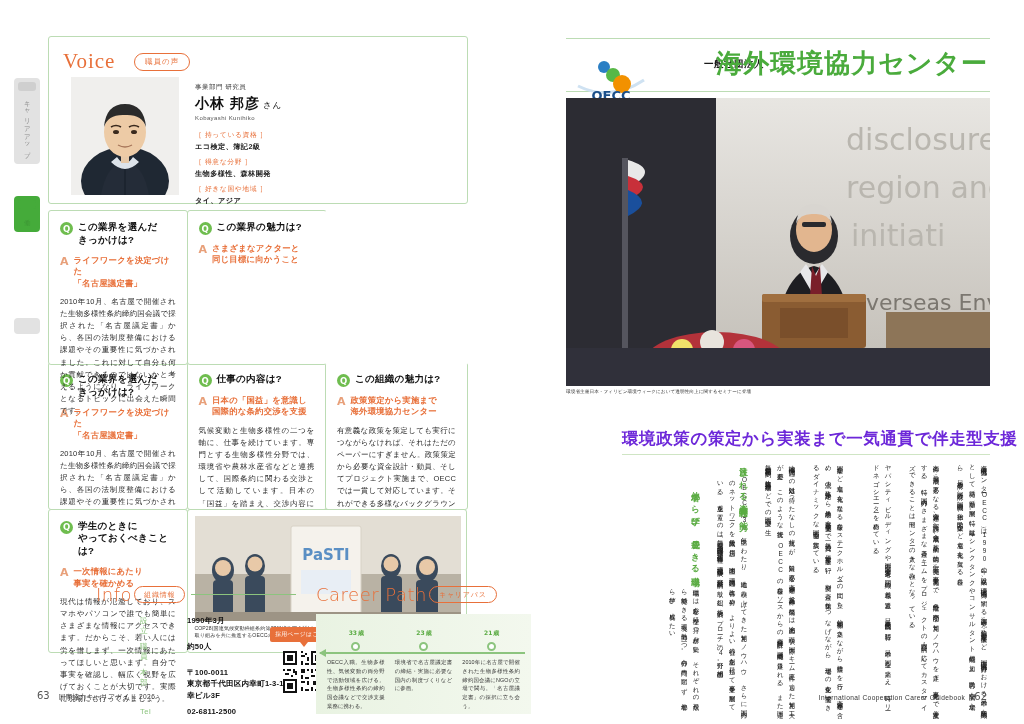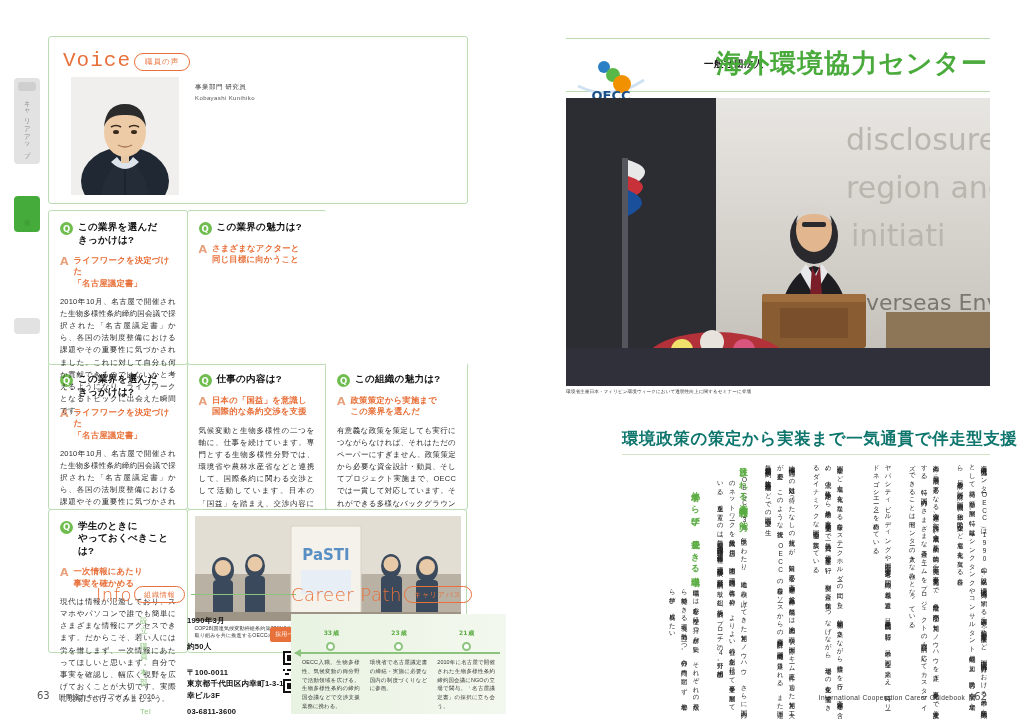--- a/index.html
+++ b/index.html
@@ -28,21 +28,21 @@
   .tab-gray2 { position:absolute; left:14px; top:318px; width:26px; height:16px;
                background:#e2e2e2; border-radius:4px; }
 
   
   .left-page { position:absolute; left:48px; top:36px; width:420px; height:640px; }
 
   .voice-card { position:relative; border:1.5px solid #bcdcb4; border-radius:3px;
                 width:420px; height:168px; background:#fff; }
   .voice-title { position:absolute; left:14px; top:12px;
                  font-size:21px; color:#e8703a; letter-spacing:1px;
-                 font-family:Liberation Mono, monospace; font-weight:300; }
+                 font-family:Liberation Serif, serif; font-weight:300; }
   .voice-badge { position:absolute; left:85px; top:16px;
                  border:1px solid #e8703a; border-radius:10px;
                  color:#e8703a; font-size:7.5px; padding:3px 10px 3px;
                  letter-spacing:1px; }
   .portrait { position:absolute; left:22px; top:40px; width:108px; height:118px;
               background:linear-gradient(#f2f2f0,#e8e8e6); overflow:hidden; }
   .portrait svg { display:block; }
   .profile { position:absolute; left:146px; top:46px; width:180px; }
   .prof-dept { font-size:6.5px; color:#3b3b3b; letter-spacing:.5px; margin-bottom:3px; }
   .prof-name { font-size:14px; font-weight:bold; color:#111; letter-spacing:1px; }
@@ -100,21 +100,21 @@
               letter-spacing:.5px; padding-top:1px;padding-left:44px;}
   .info-val { color:#111; font-weight:bold; line-height:1.5; letter-spacing:.2px;margin-left:47px;}
   .qr-area { position:absolute; left:170px; top:38px; width:76px; text-align:center; }
   .qr-btn { background:#e8703a; color:#fff; font-size:5.8px; padding:3px 5px;
             border-radius:2px; letter-spacing:.3px; display:inline-block; }
   .qr-tip { width:0;height:0;border-left:4px solid transparent;
             border-right:4px solid transparent;border-top:5px solid #e8703a;
             margin:0 auto; }
   .qr-code { width:42px; height:42px; margin:4px auto 0; }
 
-  .career-sec { position:absolute; left:243px; top:548px; width:215px; }
+  .career-sec { position:absolute; left:268px; top:548px; width:215px; }
   .career-box { margin-top:9px; height:100px;
                 background:linear-gradient(90deg,#e9f3e2,#f3f8ee); position:relative;
                 padding:8px 6px 6px; }
   .cp-arrow { position:absolute; left:4px; top:38px; width:205px; height:1.5px;
               background:#8cc47e; }
   .cp-arrow:before { content:""; position:absolute; left:-1px; top:-3.5px;
               width:0;height:0;border-top:4px solid transparent;
               border-bottom:4px solid transparent;border-right:7px solid #8cc47e; }
   .cp-cols { display:flex; position:relative; z-index:2; }
   .cp-col { width:33.33%; padding:0 5px; }
@@ -135,21 +135,21 @@
               color:#1a1a1a; font-weight:bold; letter-spacing:.5px; white-space:nowrap;}
   .oecc-title { position:absolute; right:2px; top:10px; font-size:26px;
                 color:#4aab3c; font-weight:bold; letter-spacing:1px; white-space:nowrap;}
 
   .hero { position:absolute; left:0; top:62px; width:424px; height:288px;
           overflow:hidden; background:#2e2e36; }
   .hero-cap { position:absolute; left:0; top:353px; width:424px; font-size:4.6px;
               color:#333; letter-spacing:.1px; }
 
   .headline { position:absolute; left:56px; top:392px; width:368px;
-              font-size:16.5px; font-weight:bold; color:#0f766e; letter-spacing:.6px;
+              font-size:16.5px; font-weight:bold; color:#6d28d9; letter-spacing:.6px;
               white-space:nowrap;}
   .headline-rule { position:absolute; left:56px; top:418px; width:368px; height:1px;
                    background:#cfe5c4; }
 
   .vtext { position:absolute; top:424px; height:248px;
            writing-mode: vertical-rl; text-orientation: upright;
            font-size:6.4px; line-height:1.85; color:#1e1e1e; letter-spacing:.8px;
            text-align:justify; }
   .vhead { writing-mode: vertical-rl; position:absolute;
            font-size:8.6px; font-weight:bold; color:#5aab42; letter-spacing:1.5px; }
@@ -198,21 +198,32 @@
           <ellipse cx="63" cy="55" rx="3" ry="2" fill="#3a2a1e"></ellipse>
           <path d="M40 50 q5 -3 10 0" stroke="#3a2a1e" stroke-width="1.6" fill="none"></path>
           <path d="M58 50 q5 -3 10 0" stroke="#3a2a1e" stroke-width="1.6" fill="none"></path>
           <path d="M47 68 q7 4 14 0" stroke="#a8775a" stroke-width="1.4" fill="none"></path>
           <line x1="54" y1="92" x2="54" y2="118" stroke="#151c26" stroke-width="1"></line>
         </svg>
       </div>
 
       <div class="profile">
         <div class="prof-dept">事業部門 研究員</div>
+        <div class="prof-name">
+          <span>小林 邦彦</span><span class="san">さん</span>
+        </div>
         <div class="prof-roma">Kobayashi Kunihiko</div>
+        <div class="prof-list">
+          <div class="prof-lbl">［ 持っている資格 ］</div>
+          <div class="prof-val">エコ検定、簿記2級</div>
+          <div class="prof-lbl">［ 得意な分野 ］</div>
+          <div class="prof-val">生物多様性、森林開発</div>
+          <div class="prof-lbl">［ 好きな国や地域 ］</div>
+          <div class="prof-val">タイ、アジア</div>
+        </div>
       </div>
     </div>
 
     <div class="qa-wrap">
       <div class="qa-row">
         <div class="qa-box qa-col1 qa-top">
           <div class="qa-q">
             <span class="q-mark">Q</span>
             <span class="q-text" style="white-space: pre-line;">この業界を選んだ
 きっかけは?</span>
@@ -266,21 +277,21 @@
         <div class="qa-body">気候変動と生物多様性の二つを軸に、仕事を続けています。専門とする生物多様性分野では、環境省や農林水産省などと連携して、国際条約に関わる交渉として活動しています。日本の「国益」を踏まえ、交渉内容に何を打ち込んでいくのか、神経が行き渡ります。大きなやりがいを感じています。</div>
       </div>
       <div class="qa-box qa-col3 qa-mid">
         <div class="qa-q">
           <span class="q-mark">Q</span>
           <span class="q-text" style="white-space: pre-line;">この組織の魅力は?</span>
         </div>
         <div class="qa-a">
           <span class="a-mark">A</span>
           <span class="a-text" style="white-space: pre-line;">政策策定から実施まで
-この業界を選んだ</span>
+海外環境協力センター</span>
         </div>
         <div class="qa-body">有意義な政策を策定しても実行につながらなければ、それはただのペーパーにすぎません。政策策定から必要な資金設計・動員、そしてプロジェクト実施まで、OECCでは一貫して対応しています。それができる多様なバックグラウンドを持った人が集まっているところがおもしろいと感じています。</div>
       </div>
     </div>
 
     <div class="qa-bottom-row">
       <div class="qa-box qa-bl">
         <div class="qa-q">
           <span class="q-mark">Q</span>
           <span class="q-text" style="white-space: pre-line;">学生のときに
@@ -342,21 +353,21 @@
           <div class="info-val">約50人</div>
         </div>
         <div class="info-row">
           <div class="info-lbl">本部</div>
           <div class="info-val" style="white-space:pre-line">〒100-0011
 東京都千代田区内幸町1-3-1
 幸ビル3F</div>
         </div>
         <div class="info-row">
           <div class="info-lbl">Tel</div>
-          <div class="info-val">03-6811-3600</div>
+          <div class="info-val">02-6811-2500</div>
         </div>
         <div class="info-row">
           <div class="info-lbl">PaSTI</div>
           <div class="info-val">region@oecc.or.jp</div>
         </div>
       </div>
       <div class="qr-area">
         <div class="qr-btn">採用ページはこちら!</div>
         <div class="qr-tip"></div>
         <div class="qr-code">

